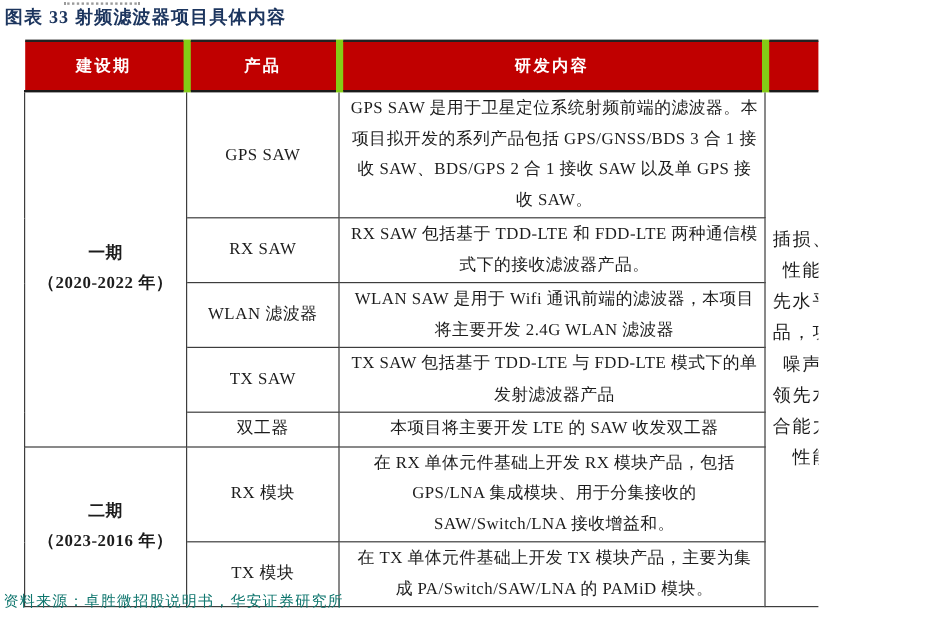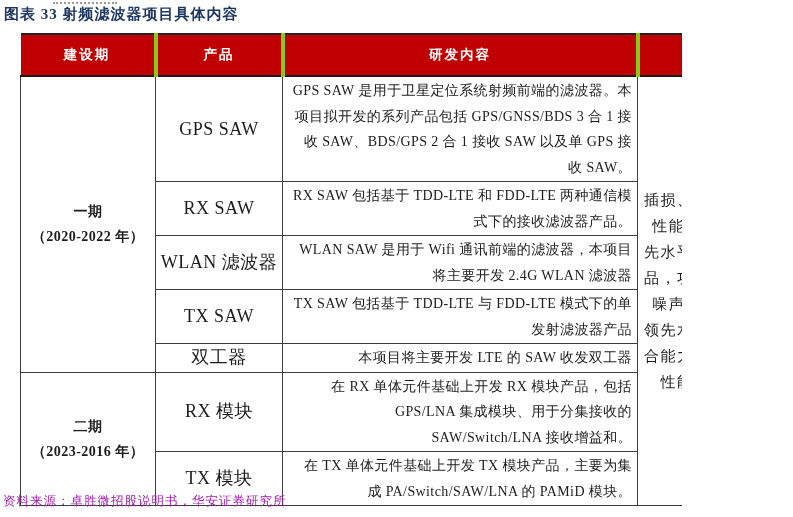--- a/index.html
+++ b/index.html
@@ -50,21 +50,21 @@
   thead th {
     background: #c00000;
     color: #ffffff;
     font-weight: bold;
     font-size: 13.5px;
     letter-spacing: 2px;
     text-align: center;
     vertical-align: middle;
     border-bottom: 2px solid #1a1a1a;
   }
-  thead th + th { border-left: 4px solid #84cc16; }
+  thead th + th { border-left: 6px solid #84cc16; }
 
   tbody tr:nth-child(1) { height: 103px; }
   tbody tr:nth-child(2) { height: 52px; }
   tbody tr:nth-child(3) { height: 52px; }
   tbody tr:nth-child(4) { height: 53px; }
   tbody tr:nth-child(5) { height: 26px; }
   tbody tr:nth-child(6) { height: 78px; }
   tbody tr:nth-child(7) { height: 52px; }
 
   tbody td {
@@ -74,43 +74,43 @@
   }
   td.period {
     text-align: center;
     font-weight: bold;
     font-size: 14px;
     letter-spacing: 0.5px;
   }
   td.period .p-line { display: block; line-height: 25px; }
   td.product {
     text-align: center;
-    font-size: 18px;
+    font-size: 14px;
     letter-spacing: 0.5px;
   }
   td.content {
-    text-align: right;
+    text-align: center;
     padding: 1px 5px 1px 9px;
     font-size: 14px;
     letter-spacing: 0.4px;
     line-height: 25.5px;
   }
   td.goal {
     text-align: center;
     white-space: pre-line;     
     font-size: 15px;
     letter-spacing: 1.5px;
     line-height: 26px;
     overflow: visible;
   }
   .source-line {
     position: absolute;
     left: 3px; top: 493px;
     font-size: 12.5px;
-    color: #a21caf;
+    color: #0f766e;
     letter-spacing: 1px;
     white-space: nowrap;
   }
 </style>
 </head>
 <body>
 
 <div class="canvas">
 
   <div class="remnant"></div>

